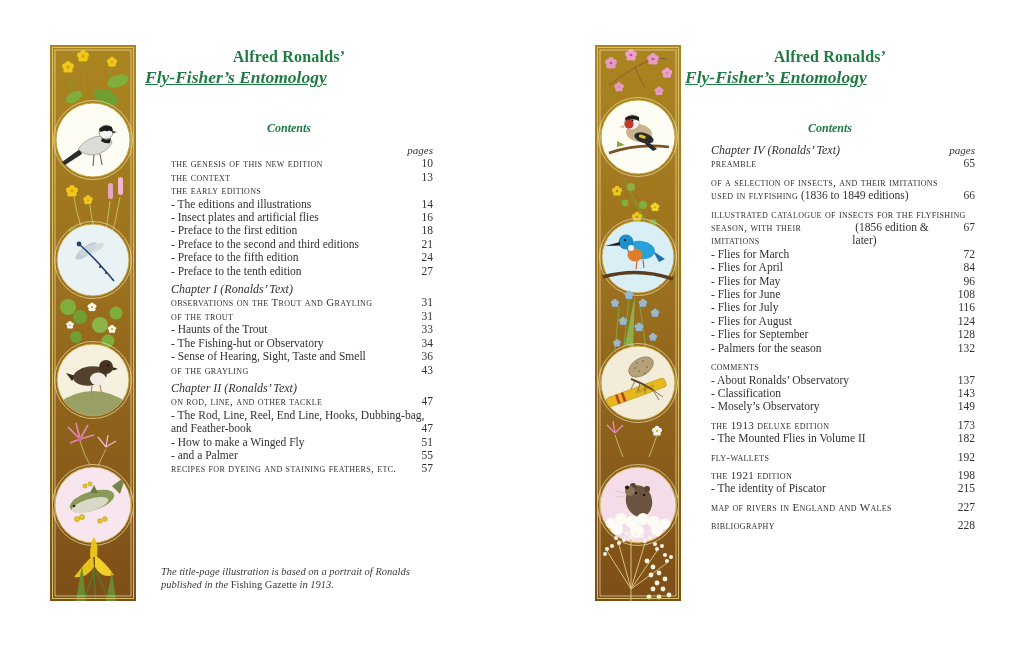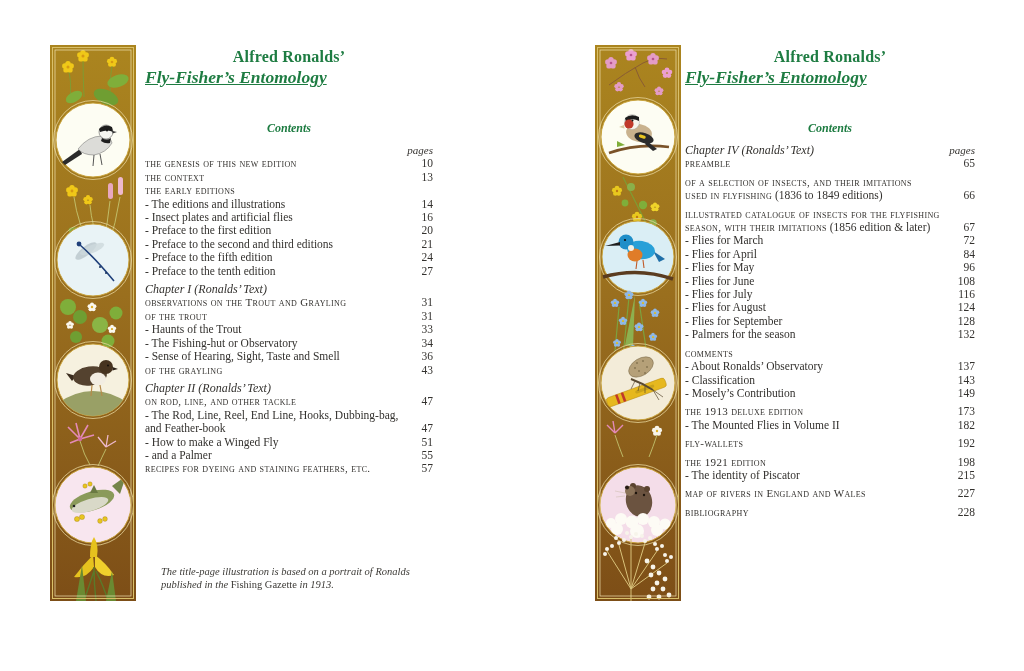--- a/index.html
+++ b/index.html
@@ -7,21 +7,21 @@
           font-family:"Liberation Serif","DejaVu Serif",serif;color:#33312e;}
   .strip{position:absolute;top:45px;width:86px;height:556px;}
   .stripL{left:50px;}
   .stripR{left:595px;}
   .col{position:absolute;top:45px;height:556px;}
   .colL{left:145px;width:288px;}
   .colR{left:685px;width:290px;}
   .t1{margin-top:3px;text-align:center;font-weight:bold;font-size:16px;color:#1e7c42;letter-spacing:.2px;}
   .t2{text-align:left;font-weight:bold;font-style:italic;font-size:17.5px;color:#1e7c42;margin-top:1px;text-decoration:underline;}
   .contents{margin-top:33px;text-align:center;font-weight:bold;font-style:italic;font-size:12px;color:#1e7c42;}
-  .entries{margin-top:8px;}
+  .entries{margin-top:8px;margin-left:26px;}
   .row{display:flex;align-items:baseline;font-size:11.5px;line-height:13.4px;min-height:13.4px;}
   .row .lbl{white-space:pre-wrap;}
   .row .page{margin-left:auto;padding-left:8px;}
   .row.sc .lbl{font-variant:small-caps;font-size:11px;letter-spacing:.35px;}
   .row.sc .tail{font-variant:normal;font-size:11.5px;letter-spacing:0;}
   .row.chapter{font-style:italic;font-size:12px;}
   .row.chapter .page{font-style:italic;font-size:11px;}
   .row.pageshead{justify-content:flex-end;}
   .row.pageshead .page{font-style:italic;font-size:11px;}
   .row.gap{margin-top:5px;}
@@ -217,21 +217,21 @@
         <div class="row plain">
           <span class="lbl">- The editions and illustrations</span>
           <span class="page">14</span>
         </div>
         <div class="row plain">
           <span class="lbl">- Insect plates and artificial flies</span>
           <span class="page">16</span>
         </div>
         <div class="row plain">
           <span class="lbl">- Preface to the first edition</span>
-          <span class="page">20</span>
+          <span class="page">18</span>
         </div>
         <div class="row plain">
           <span class="lbl">- Preface to the second and third editions</span>
           <span class="page">21</span>
         </div>
         <div class="row plain">
           <span class="lbl">- Preface to the fifth edition</span>
           <span class="page">24</span>
         </div>
         <div class="row plain">
@@ -607,21 +607,21 @@
         </div>
         <div class="row plain">
           <span class="lbl">- About Ronalds’ Observatory</span>
           <span class="page">137</span>
         </div>
         <div class="row plain">
           <span class="lbl">- Classification</span>
           <span class="page">143</span>
         </div>
         <div class="row plain">
-          <span class="lbl">- Mosely’s Contribution</span>
+          <span class="lbl">- Mosely’s Observatory</span>
           <span class="page">149</span>
         </div>
         <div class="row sc gap">
           <span class="lbl">the 1913 deluxe edition</span>
           <span class="page">173</span>
         </div>
         <div class="row plain">
           <span class="lbl">- The Mounted Flies in Volume II</span>
           <span class="page">182</span>
         </div>

